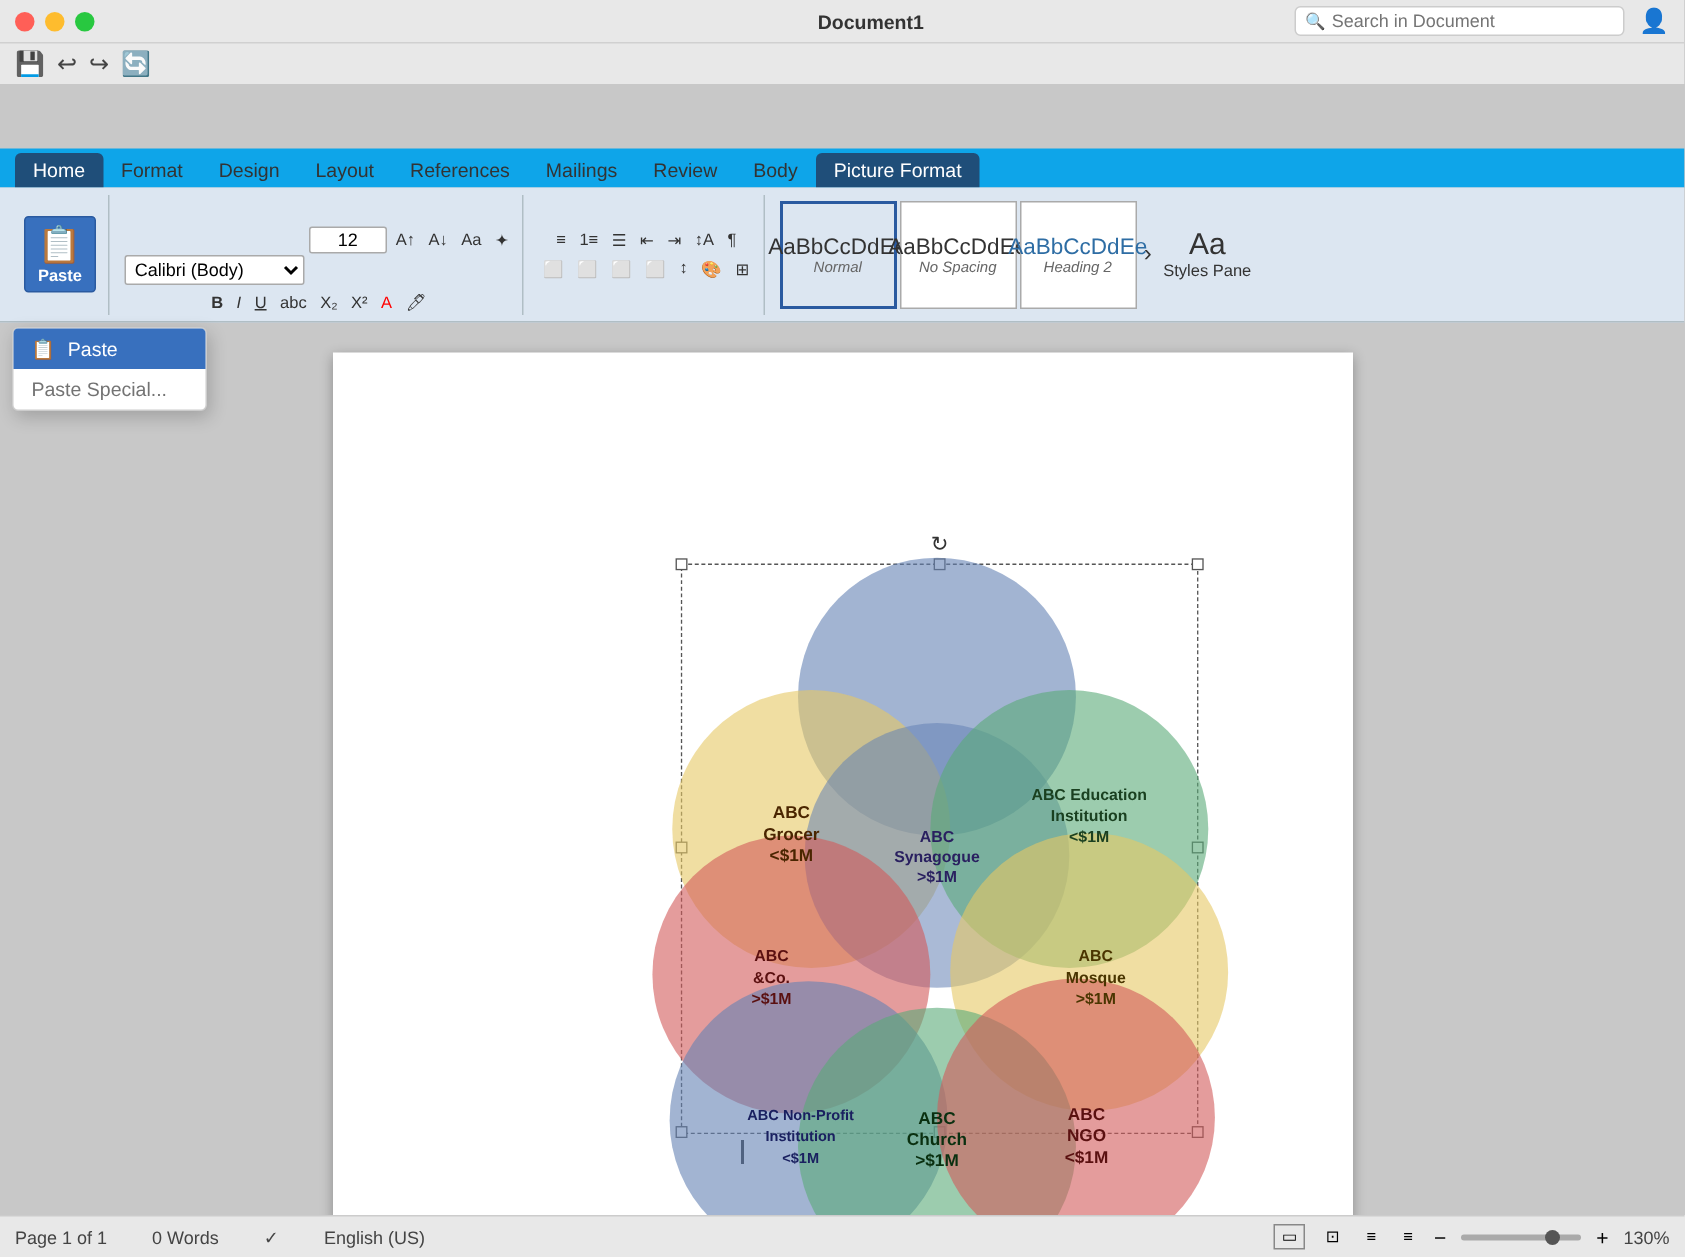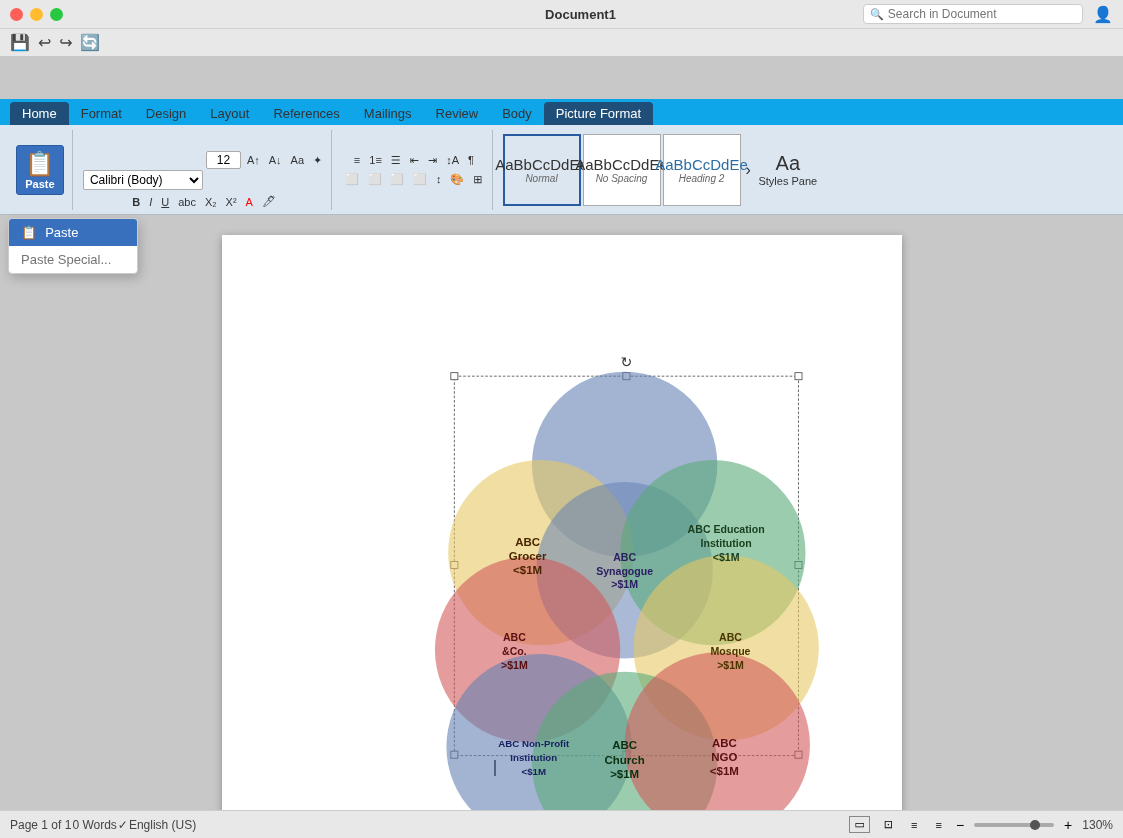--- a/index.html
+++ b/index.html
@@ -154,21 +154,21 @@
       padding: 1px 2px;
       width: 120px;
       background: white;
       margin-top: 40px;
     }
     .font-size-input {
       font-size: 12px;
       border: 1px solid #aaa;
       border-radius: 2px;
       padding: 1px 2px;
-      width: 35px;
+      width: 52px;
       text-align: center;
       background: white;
     }
 
     
     .styles-panel {
       display: flex;
       align-items: center;
       gap: 2px;
     }
@@ -232,21 +232,21 @@
       left: 0;
       right: 0;
       height: 28px;
       background: #e8e8e8;
       border-top: 1px solid #ccc;
       display: flex;
       align-items: center;
       padding: 0 10px;
       font-size: 12px;
       color: #444;
-      gap: 1px;
+      gap: 30px;
     }
     .status-right {
       margin-left: auto;
       display: flex;
       align-items: center;
       gap: 10px;
     }
     .zoom-slider {
       width: 80px;
       height: 4px;

